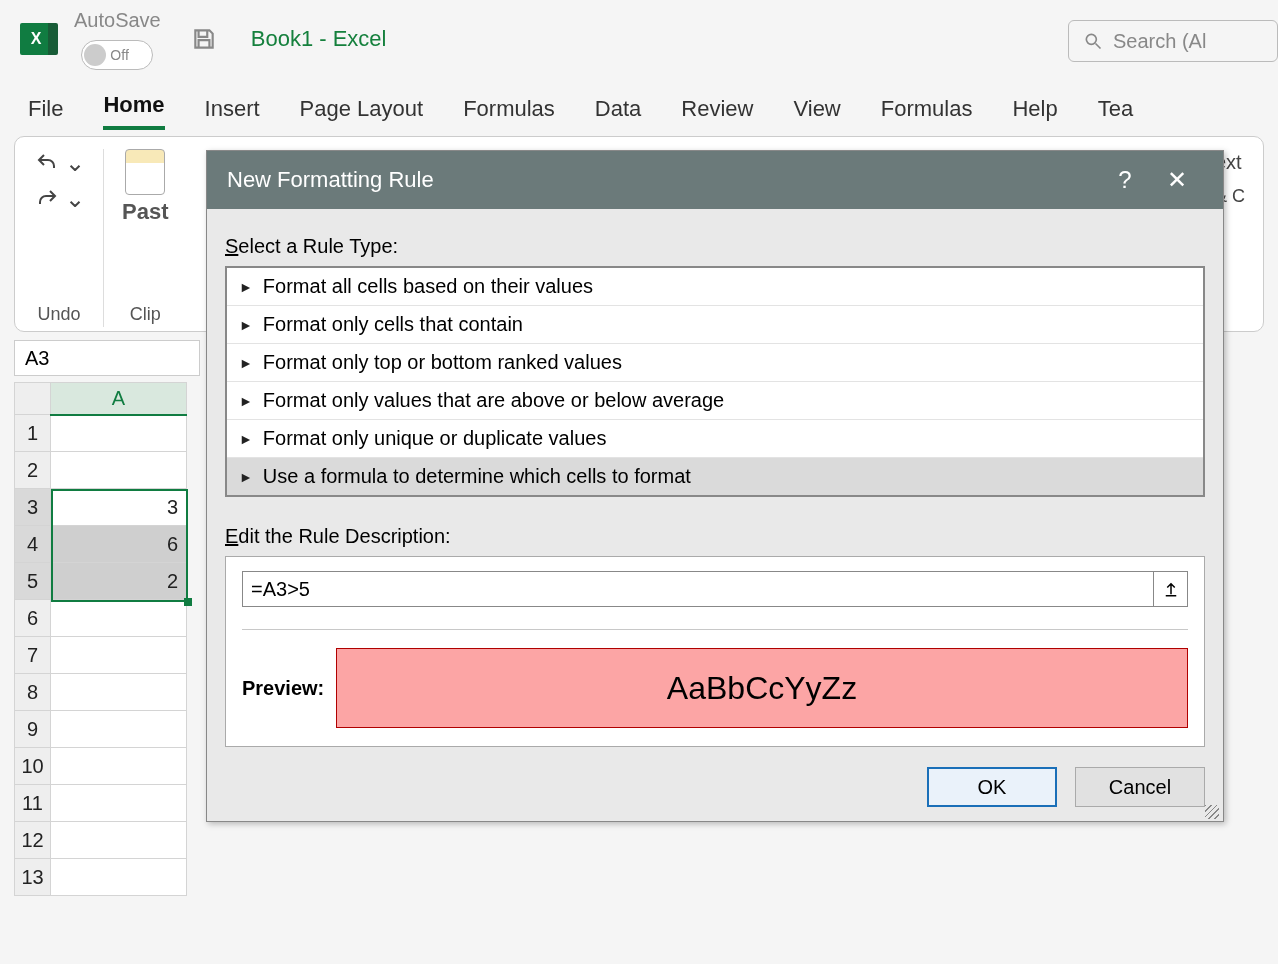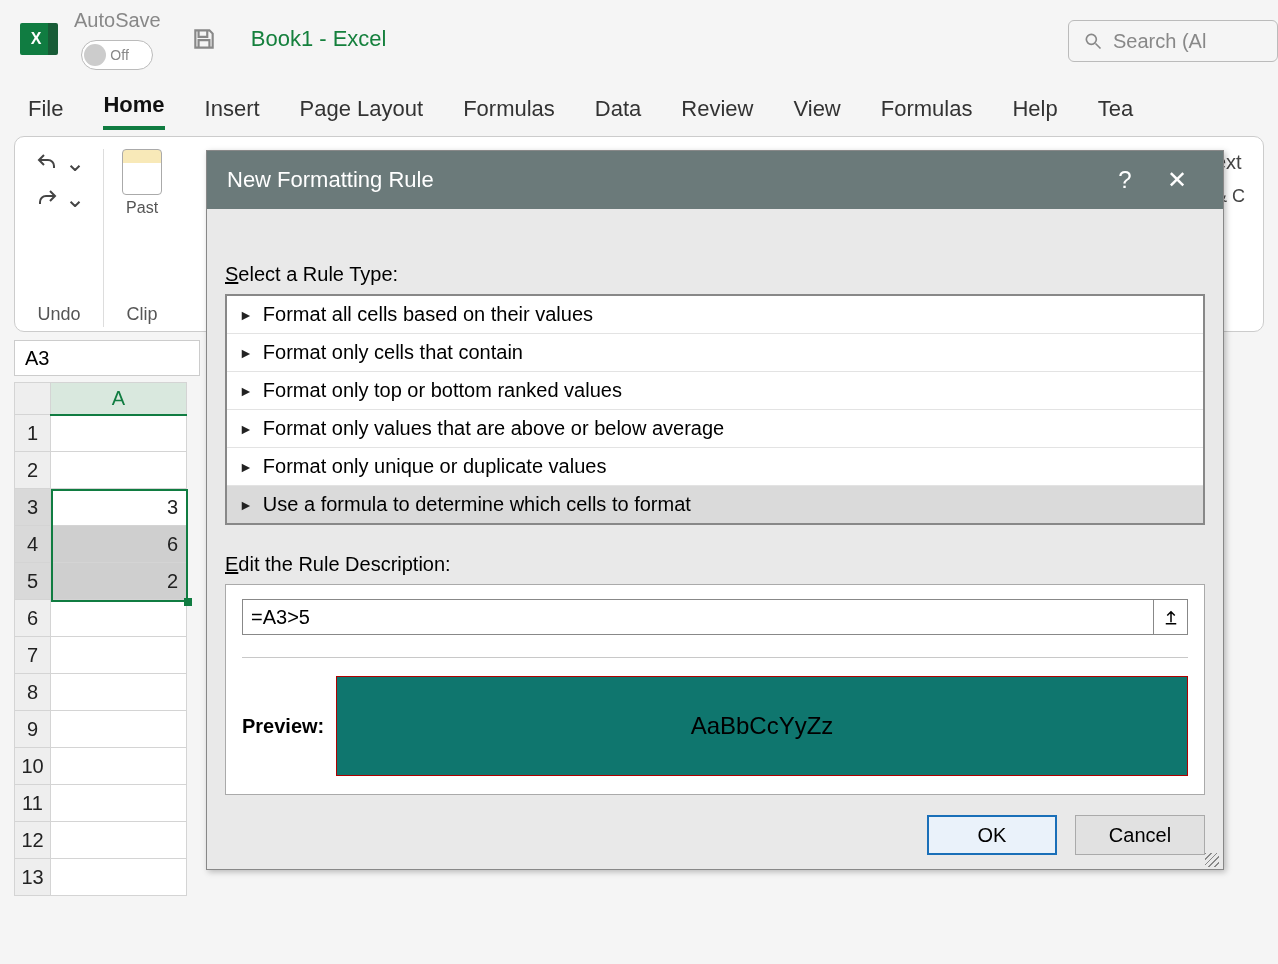--- a/index.html
+++ b/index.html
@@ -24,21 +24,21 @@
   .tab.active { font-weight:600; border-bottom:4px solid #107c41; color:#111;}
   
   
   .ribbon { height:196px; background:#fff; border:1px solid #ccc; border-radius:10px; margin:6px 14px 0 14px; display:flex; padding:12px 18px 4px 18px; gap:18px; position:relative;}
   .ribbon-group { display:flex; flex-direction:column; align-items:center; justify-content:space-between; height:100%; padding-bottom:2px;}
   .ribbon-group .label { font-size:18px; color:#555;}
   .undo-stack { display:flex; flex-direction:column; gap:8px; align-items:flex-start;}
   .undo-stack .btn { display:flex; align-items:center; gap:4px; font-size:24px; color:#444; cursor:pointer;}
   .paste-block { display:flex; flex-direction:column; align-items:center; gap:4px;}
   .paste-icon { width:40px; height:46px; border:1px solid #aaa; border-radius:4px; background:linear-gradient(#f8e9b8,#f8e9b8 30%, #fff 30%);}
-  .paste-label { font-size:16px; color:#555;}
+  .paste-label { font-size:22px; color:#555;font-weight:bold;}
   .ribbon-right-clip { position:absolute; right:18px; top:14px; font-size:20px; color:#444;}
   .ribbon-right-clip .sub { font-size:18px; color:#444; margin-top:12px;}
   
   
   .namebox-row { display:flex; margin:8px 14px 0 14px; gap:0;}
   .namebox { width:186px; height:36px; border:1px solid #ccc; background:#fff; display:flex; align-items:center; padding:0 10px; font-size:20px;}
   
   
   .grid-area { margin:6px 0 0 14px; }
   table.grid { border-collapse:collapse; }
@@ -51,40 +51,40 @@
   .grid td { height:37px; min-width:136px; padding:0 8px;}
   .grid td.selcell { background:#cfcfcf;}
   .sel-outline { position:absolute; border:2px solid #107c41; pointer-events:none;}
   .sel-handle { position:absolute; width:8px; height:8px; background:#107c41; pointer-events:none;}
   
   
   .modal { position:absolute; left:206px; top:150px; width:1018px; background:#e9e9e9; border:1px solid #888; box-shadow:2px 2px 6px rgba(0,0,0,0.25);}
   .modal-title { height:58px; background:#6b7a7a; color:#fff; display:flex; align-items:center; padding:0 20px; font-size:22px;}
   .modal-title .spacer { flex:1;}
   .modal-title .icon-btn { width:52px; text-align:center; font-size:24px; cursor:pointer;}
-  .modal-body { padding:16px 18px 10px 18px; font-size:20px;margin-top:28px;}
+  .modal-body { padding:16px 18px 10px 18px; font-size:20px;}
   .section-label { margin:10px 0 8px 0; font-size:20px;}
   .section-label .ul { text-decoration:underline;}
   
   .rule-list { border:2px solid #888; background:#fff;}
   .rule-item { display:flex; align-items:center; gap:10px; padding:7px 12px; border-bottom:1px solid #e3e3e3; cursor:pointer; font-size:20px;}
   .rule-item:last-child{ border-bottom:none;}
   .rule-item .arrow { font-size:14px; color:#222;}
   .rule-item.selected { background:#dadada;}
   
   .desc-box { border:1px solid #aaa; background:#fff; margin-top:6px; padding:14px 16px 18px 16px;}
   .desc-box .bold-label { font-weight:700; font-size:20px; margin-bottom:10px;}
   .desc-box .bold-label .ul{ text-decoration:underline;}
   .formula-row { display:flex; gap:0;}
   .formula-input { flex:1; height:36px; border:1px solid #888; padding:0 8px; font-size:20px; font-family:"Segoe UI",Arial; background:#fff;}
   .ref-btn { width:34px; height:36px; border:1px solid #888; border-left:none; display:flex; align-items:center; justify-content:center; cursor:pointer; background:#fff; font-weight:bold; font-size:20px;}
   .hr { border:none; border-top:1px solid #c8c8c8; margin:22px 0 18px 0;}
   .preview-row { display:flex; align-items:center; gap:10px;}
   .preview-label { font-weight:700; font-size:20px; width:84px;}
-  .preview-swatch { flex:1; height:100px; background:#0f766e; border:1px solid #b00000; display:flex; align-items:center; justify-content:center; font-size:24px; color:#000;}
+  .preview-swatch { flex:1; height:80px; background:#fca5a5; border:1px solid #b00000; display:flex; align-items:center; justify-content:center; font-size:32px; color:#000;}
   .format-btn { width:130px; height:40px; border:1px solid #aaa; background:#e1e1e1; cursor:pointer; font-size:20px;}
   .format-btn .ul { text-decoration:underline;}
   
   .modal-footer { display:flex; justify-content:flex-end; gap:18px; padding:10px 18px 14px 0; position:relative;}
   .dlg-btn { width:130px; height:40px; font-size:20px; border:1px solid #aaa; background:#e1e1e1; cursor:pointer;}
   .dlg-btn.primary { border:2px solid #1a6fb8; background:#eaf2fa;}
   .resize-grip { position:absolute; right:4px; bottom:2px; width:14px; height:14px; background:
      repeating-linear-gradient(135deg,#888 0 1px, transparent 1px 4px);}
   
   

